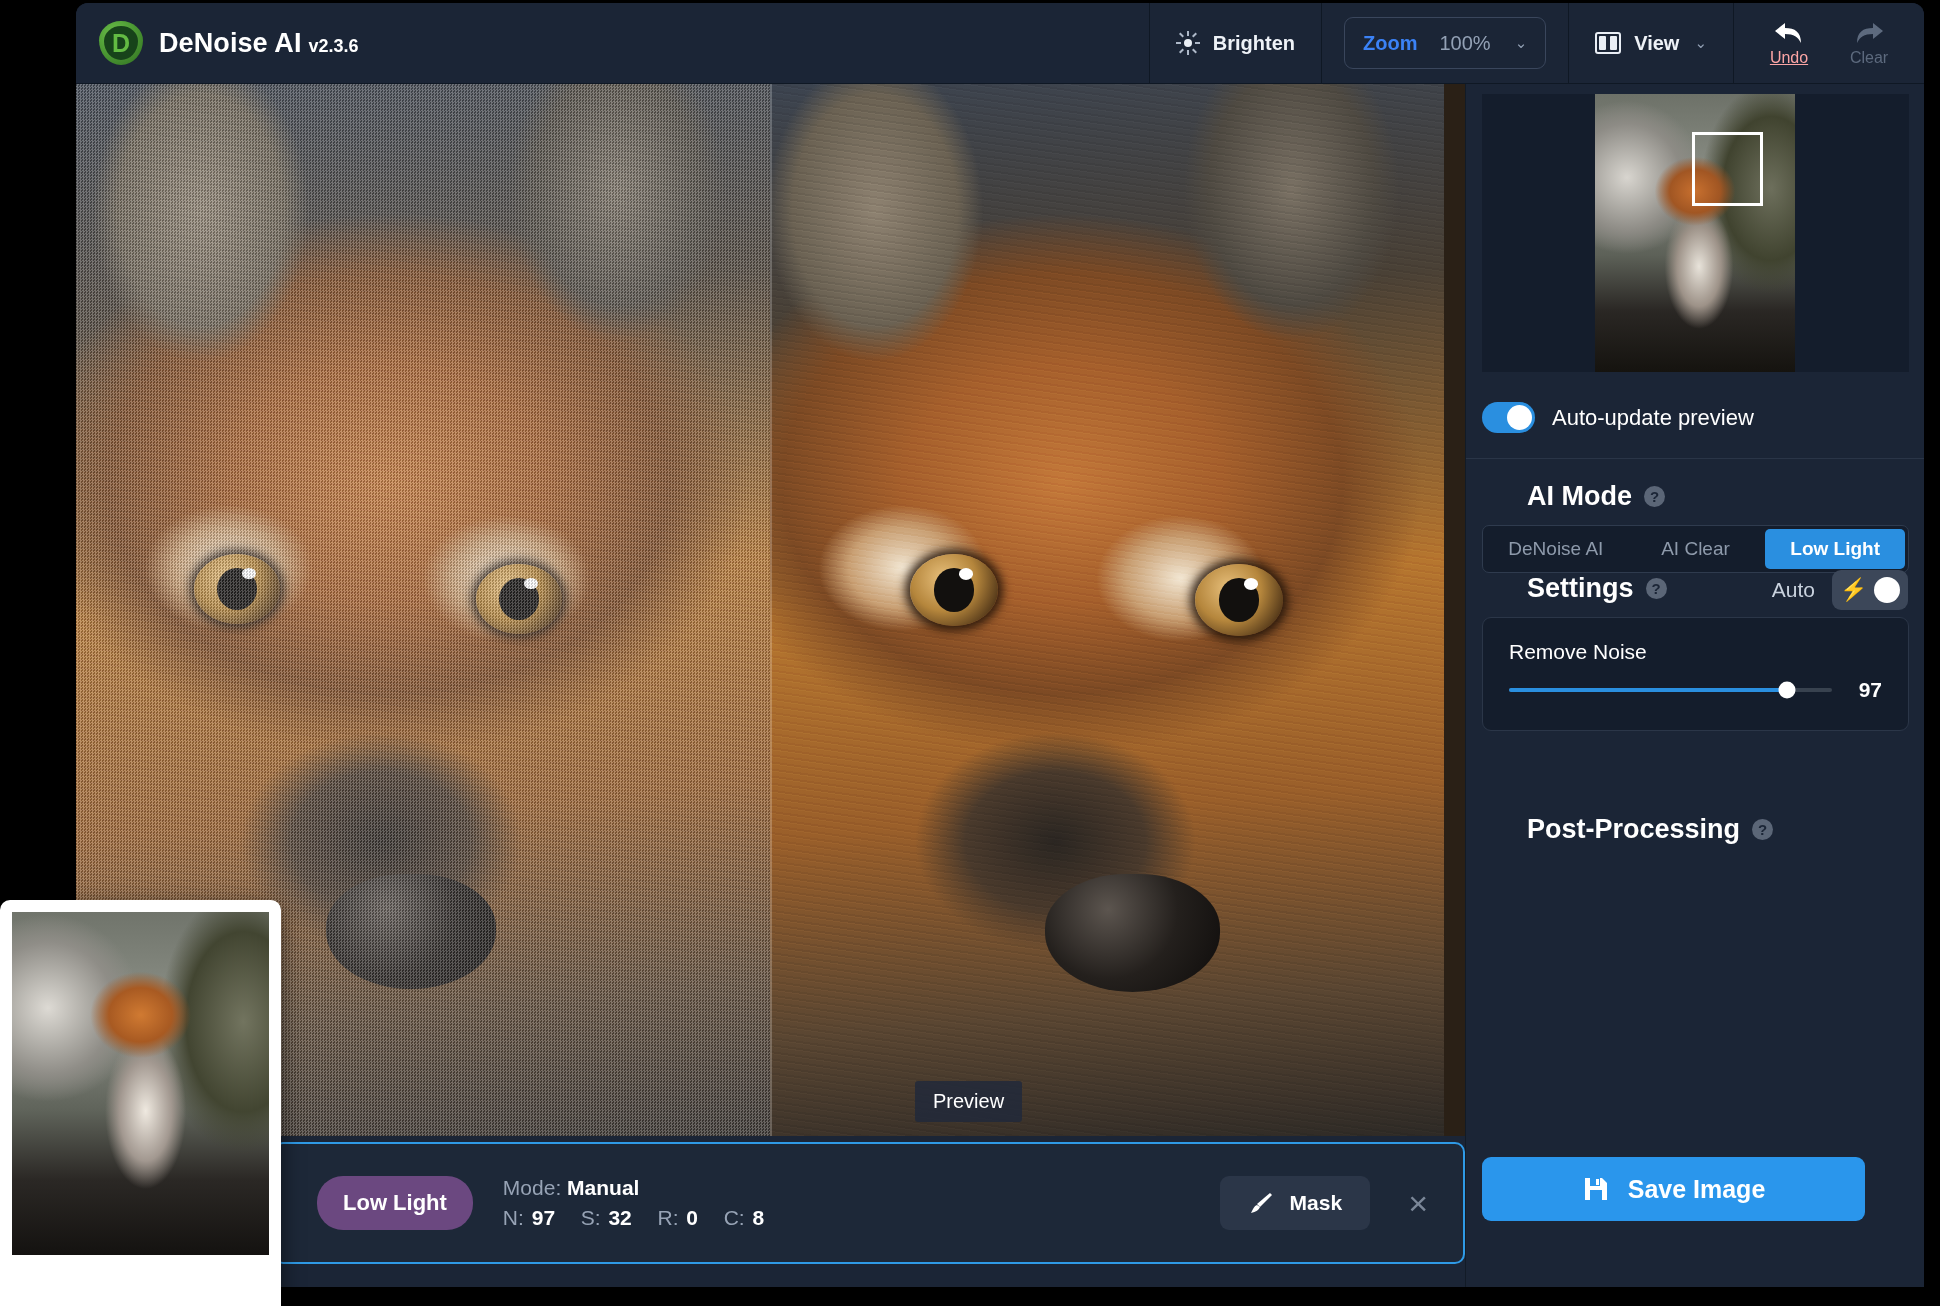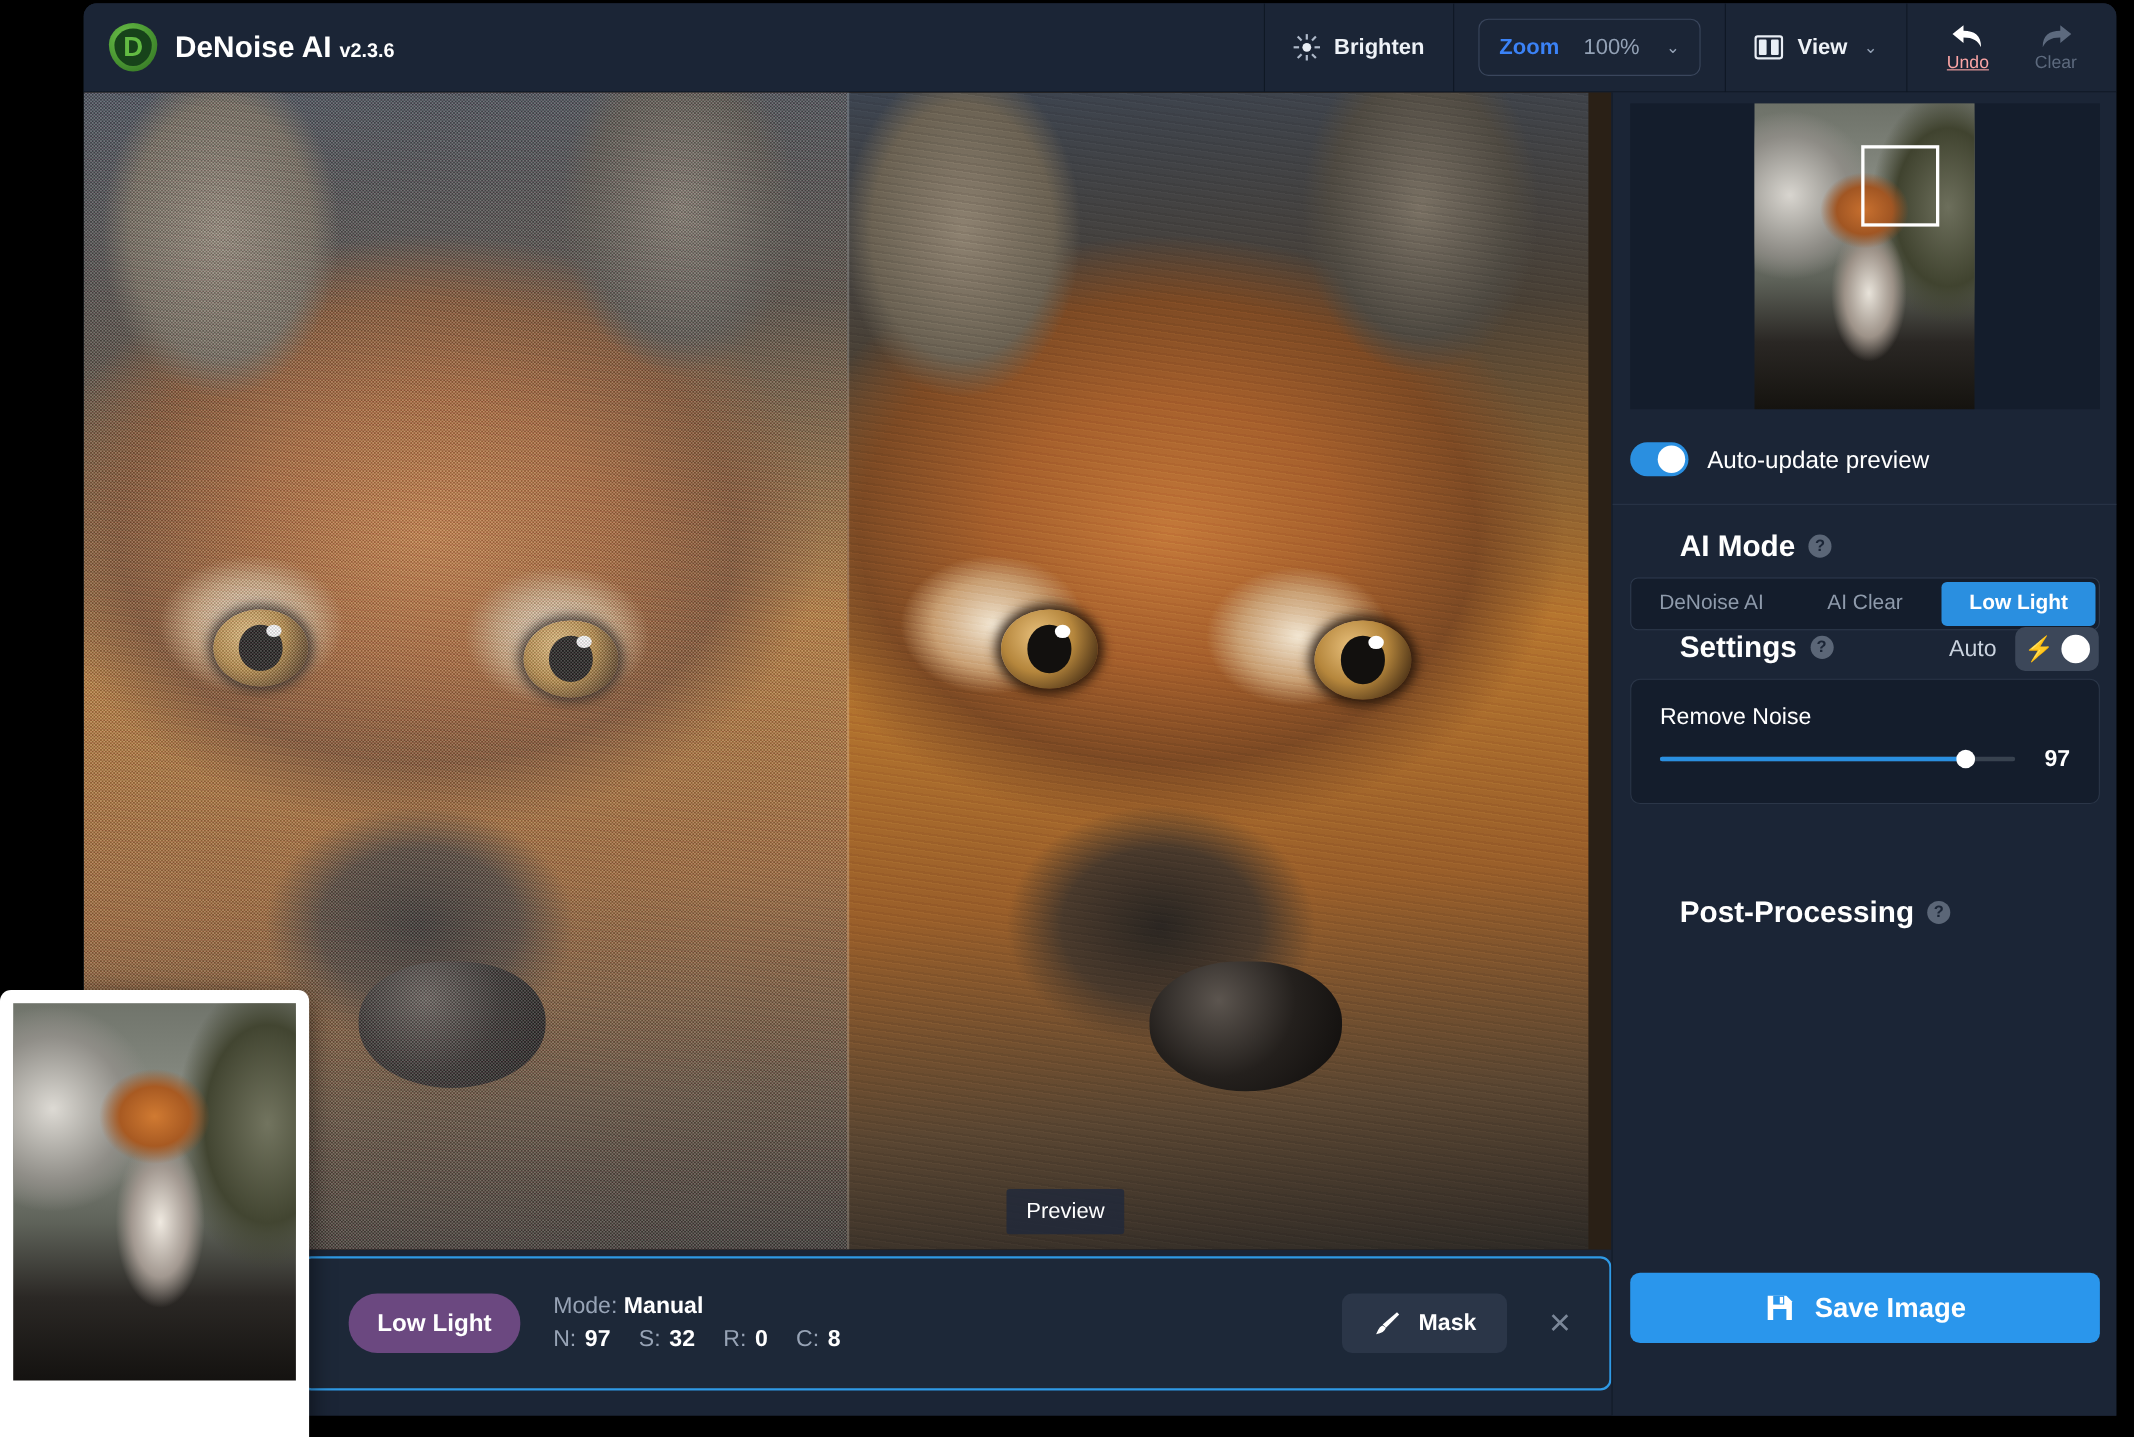--- a/index.html
+++ b/index.html
@@ -275,21 +275,21 @@
   .fill { position: absolute; left: 0; top: 0; height: 4px; border-radius: 2px; background: #2a8fe0; }
   .thumb {
     position: absolute; top: 50%; width: 17px; height: 17px; border-radius: 50%;
     background: #ffffff; transform: translate(-50%, -50%);
     cursor: pointer;
   }
   .slider-val { color: #ffffff; font-size: 21px; font-weight: bold; min-width: 34px; text-align: right; }
 
   .save-btn {
     position: absolute; left: 16px; bottom: 66px;
-    width: 427px; height: 64px;
+    width: 383px; height: 64px;
     background: #2a96ec; border-radius: 9px;
     display: flex; align-items: center; justify-content: center; gap: 18px;
     cursor: pointer;
   }
   .save-label { color: #ffffff; font-size: 25px; font-weight: bold; }
 
   
   .raw-card {
     position: absolute; left: 0; top: 900px;
     width: 281px; height: 518px;

